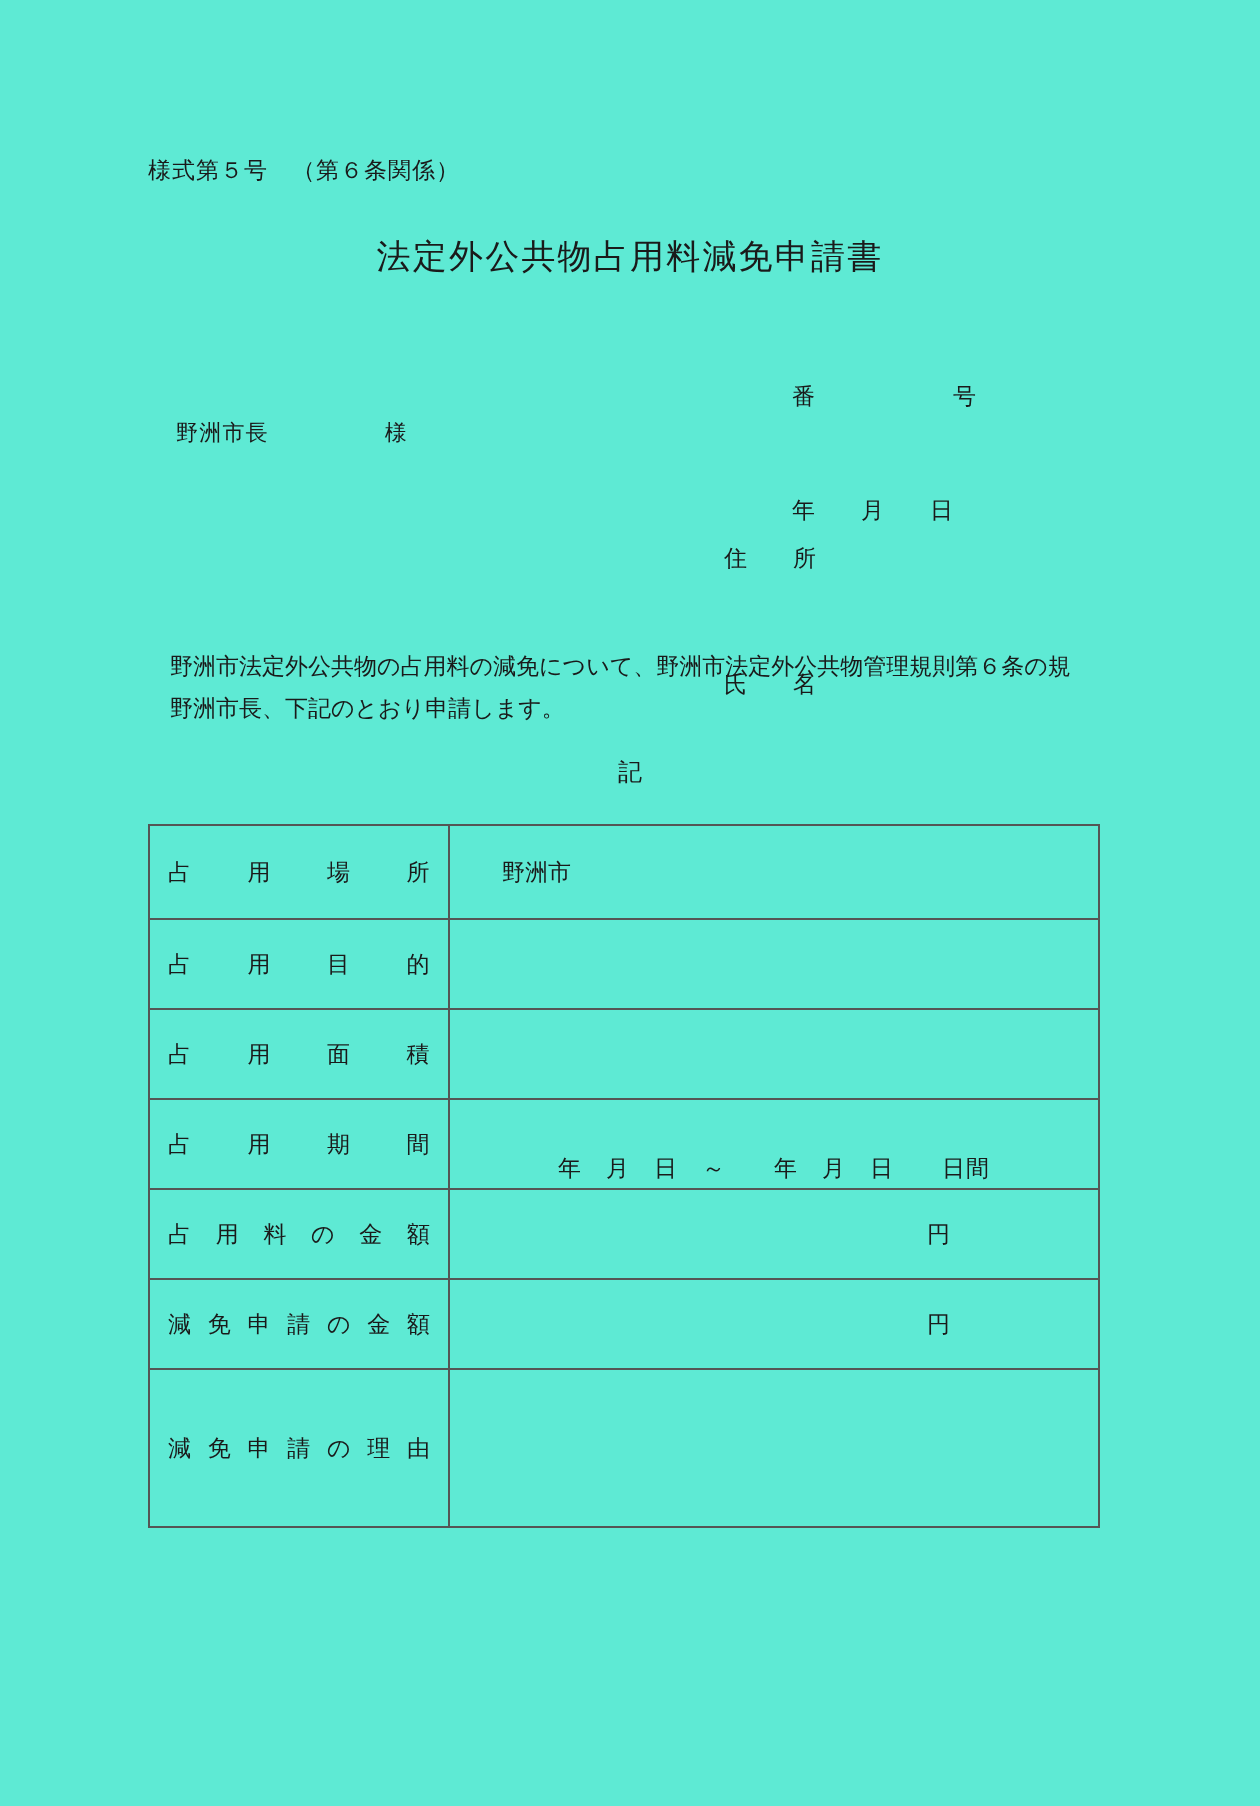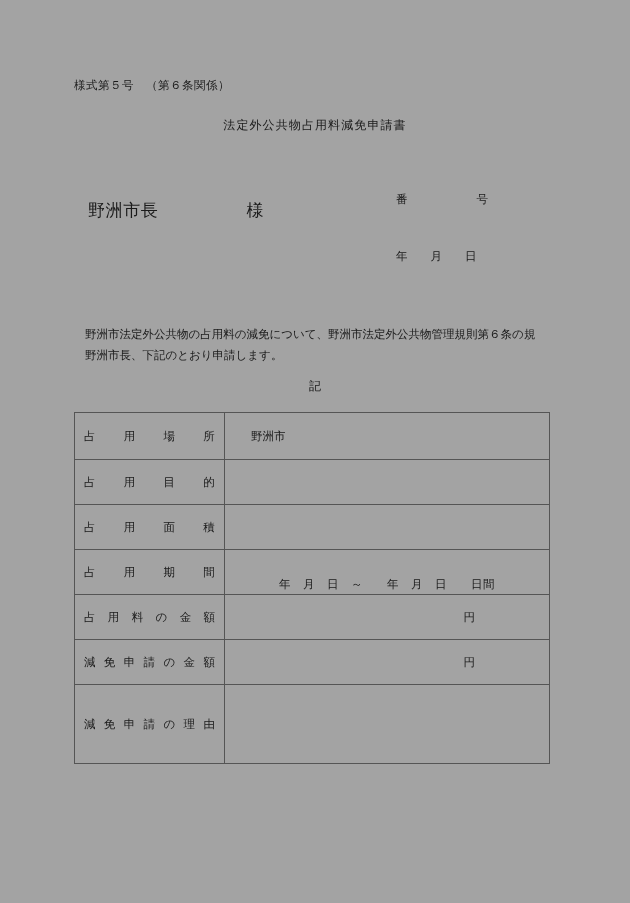--- a/index.html
+++ b/index.html
@@ -13,60 +13,60 @@
     position: relative;
     font-family: "Liberation Serif", "DejaVu Serif", serif;
     color: #1a1a1a;
     background: #fefefe;
     overflow: hidden;
   }
 
   .page {
     position: absolute;
     inset: 0;
-    background: #a3a3a3;
+    background: #5eead4;
   }
 
   
   .form-no {
     position: absolute;
     left: 74px;
     top: 78px;
     font-size: 11.5px;
     letter-spacing: 0.5px;
     white-space: pre;
   }
 
   
   .doc-title {
     position: absolute;
     left: 0;
     right: 0;
     top: 117px;
     text-align: center;
-    font-size: 12px;
+    font-size: 17px;
     letter-spacing: 1.1px;
   }
 
   
   .meta-block {
     position: absolute;
     left: 396px;
     top: 152px;
     font-size: 11.5px;
     line-height: 19px;
     white-space: pre;
   }
 
   
   .addressee {
     position: absolute;
     left: 88px;
-    top: 199px;
-    font-size: 17px;
+    top: 209px;
+    font-size: 11px;
     letter-spacing: 0.6px;
     white-space: pre;
   }
 
   
   .applicant {
     position: absolute;
     left: 362px;
     top: 248px;
     font-size: 11.5px;
@@ -158,20 +158,24 @@
 
   <div class="doc-title">法定外公共物占用料減免申請書</div>
 
   <div class="meta-block">
     <div>番　　　　　　号</div>
     <div>年　　月　　日</div>
   </div>
 
   <div class="addressee">野洲市長　　　　　様</div>
 
+  <div class="applicant">
+    <div class="field">住　　所</div>
+    <div class="field">氏　　名</div>
+  </div>
 
   <div class="body-text">
     <span class="line1">野洲市法定外公共物の占用料の減免について、野洲市法定外公共物管理規則第６条の規</span>
     <span class="line2">野洲市長、下記のとおり申請します。</span>
   </div>
 
   <div class="kiroku">記</div>
 
   <table class="form-table">
     <tbody>

